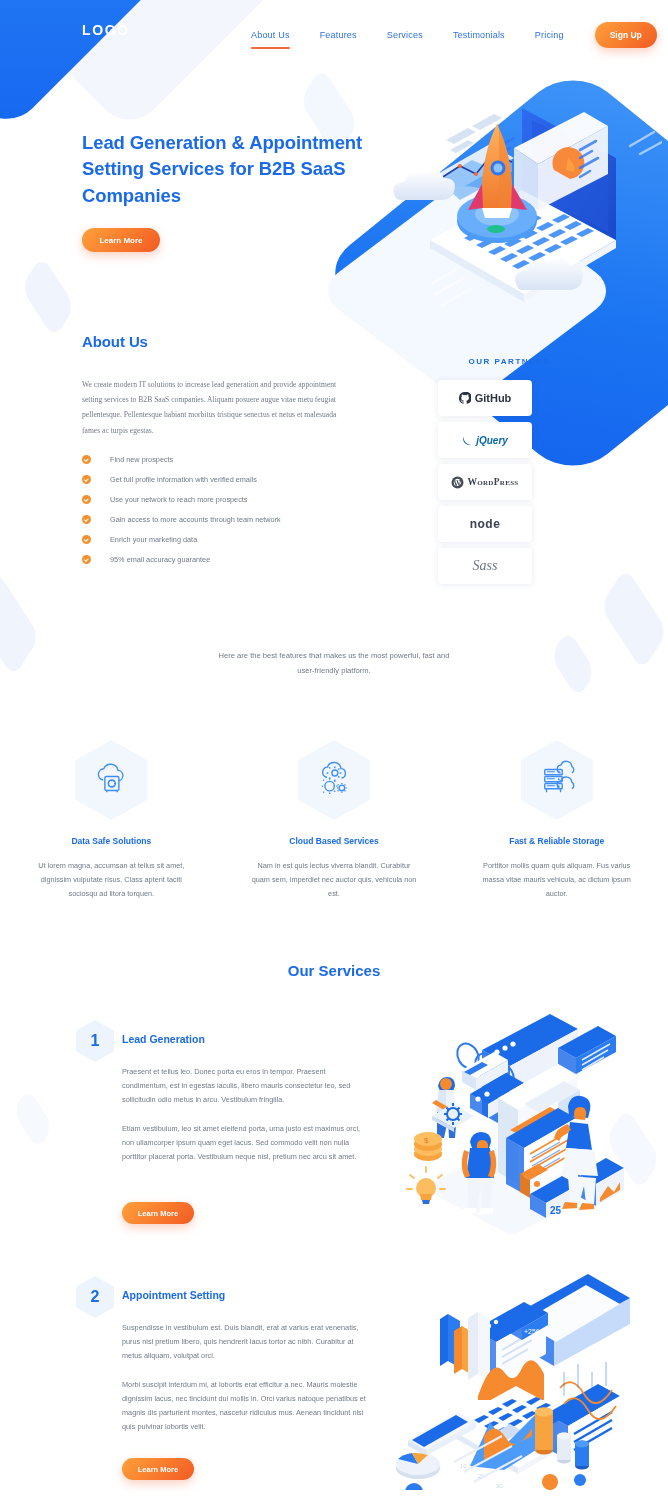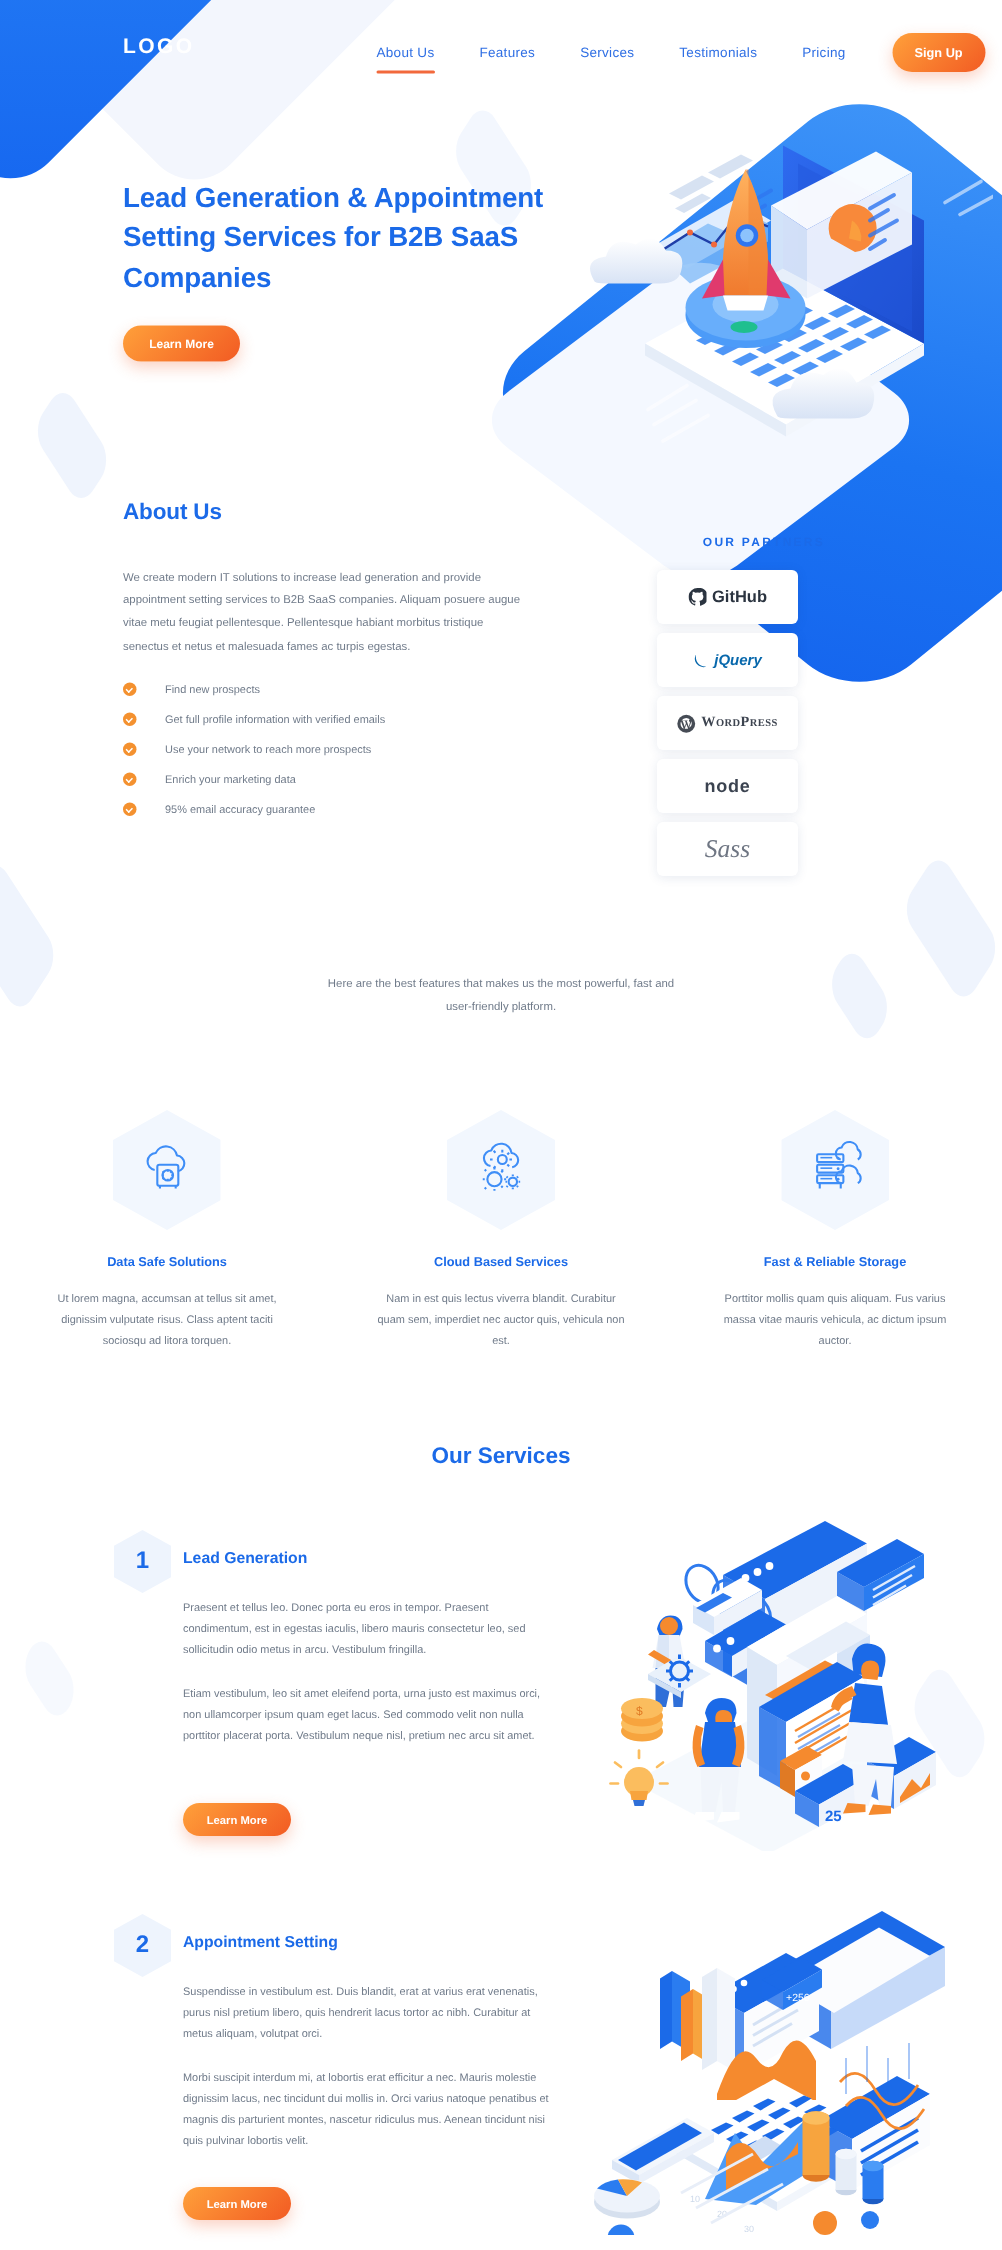--- a/index.html
+++ b/index.html
@@ -51,21 +51,21 @@
   .btn {
     display:inline-flex; align-items:center; justify-content:center;
     background:linear-gradient(135deg,#ffa03a 0%,#f25b23 100%);
     color:#fff; border:none; border-radius:40px; font-weight:600;
     cursor:pointer; font-family:inherit;
     box-shadow:0 4px 10px rgba(242,105,60,.30);
   }
   .btn-signup { margin-left:16px; width:62px; height:26px; font-size:8.5px;text-align:center; }
 
   
-  .hero { position:absolute; left:0; top:67px; width:668px; height:300px; }
+  .hero { position:absolute; left:0; top:78px; width:668px; height:300px; }
   .hero-blue {
     position:absolute; left:408px; top:30px; width:330px; height:330px;
     background:linear-gradient(150deg,#3f95f8 0%,#1b74f2 60%,#1565ee 100%);
     border-radius:44px; transform:rotate(45deg) skew(-6deg,-6deg);
   }
   .hero-pale {
     position:absolute; left:372px; top:118px; width:190px; height:190px;
     background:#f4f8ff; border-radius:30px; transform:rotate(45deg) skew(-8deg,-8deg);
   }
   .hero-title {
@@ -76,21 +76,21 @@
   .btn-hero { position:absolute; left:82px; top:150px; width:78px; height:24px; font-size:8px; }
 
   .hero-illu { position:absolute; left:372px; top:10px; width:290px; height:290px; }
 
   
   .about { position:absolute; left:0; top:325px; width:668px; }
   .h2 { font-size:15px; font-weight:700; color:#1b6ae8; letter-spacing:-.1px; }
   .about-title { position:absolute; left:82px; top:8px; }
   .about-copy {
     position:absolute; left:82px; top:52px; width:268px;
-    font-size:7.6px; line-height:2.0; color:#707b8a;
+    font-size:7.6px; line-height:2.0; color:#707b8a;font-family:Liberation Serif, serif;
   }
   .about-list { position:absolute; left:82px; top:124px; width:280px; }
   .li { display:flex; align-items:center; height:20px; margin-bottom:0; }
   .li + .li { margin-top:0;align-items:center; }
   .li-row { height:20px; }
   .check {
     width:9px; height:9px; border-radius:50%;
     background:#f4912f; flex:0 0 auto; position:relative;
   }
   .check:after{
@@ -109,21 +109,21 @@
   .plogo {
     width:94px; height:36px; margin:0 auto 6px; background:#fff;
     border-radius:4px; box-shadow:0 1px 7px rgba(28,60,120,.10);
     display:flex; align-items:center; justify-content:center;
   }
   .plogo-github { font-size:11px; font-weight:700; color:#2b3440; display:flex; align-items:center; gap:4px; }
   .plogo-jquery { font-size:10px; font-weight:800; font-style:italic; color:#0868ac; display:flex; align-items:center; gap:3px; }
   .plogo-wp { font-size:9.5px; font-weight:600; color:#3d4450; font-family:"Liberation Serif", serif;
               font-variant:small-caps; letter-spacing:.3px; display:flex; align-items:center; gap:3px;}
   .plogo-node { font-size:12px; font-weight:700; color:#3b4350; letter-spacing:.5px; }
-  .plogo-sass { font-size:17px; color:#6f7683; font-family:"Liberation Serif", serif; font-style:italic; }
+  .plogo-sass { font-size:14px; color:#6f7683; font-family:"Liberation Serif", serif; font-style:italic; }
 
   
   .features { position:absolute; left:0; top:636px; width:668px; text-align:center; }
   .feat-head { font-size:15px; font-weight:700; color:#1b6ae8; }
   .feat-sub { margin:12px auto 0; width:250px; font-size:7.6px; line-height:2.0; color:#707b8a; }
   .feat-grid { position:absolute; left:0; top:104px; width:668px; display:flex; }
   .feat-col { flex:1; text-align:center; }
   .hex {
     width:72px; height:80px; margin:0 auto;
     background:#f2f7fe; display:flex; align-items:center; justify-content:center;
@@ -307,20 +307,24 @@
       <div class="li li-row">
         <span class="check"></span>
         <span class="li-text">Get full profile information with verified emails</span>
       </div>
       <div class="li li-row">
         <span class="check"></span>
         <span class="li-text">Use your network to reach more prospects</span>
       </div>
       <div class="li li-row">
         <span class="check"></span>
+        <span class="li-text">Gain access to more accounts through team network</span>
+      </div>
+      <div class="li li-row">
+        <span class="check"></span>
         <span class="li-text">Enrich your marketing data</span>
       </div>
       <div class="li li-row">
         <span class="check"></span>
         <span class="li-text">95% email accuracy guarantee</span>
       </div>
     </div>
   </div>
 
   <div class="partners">

